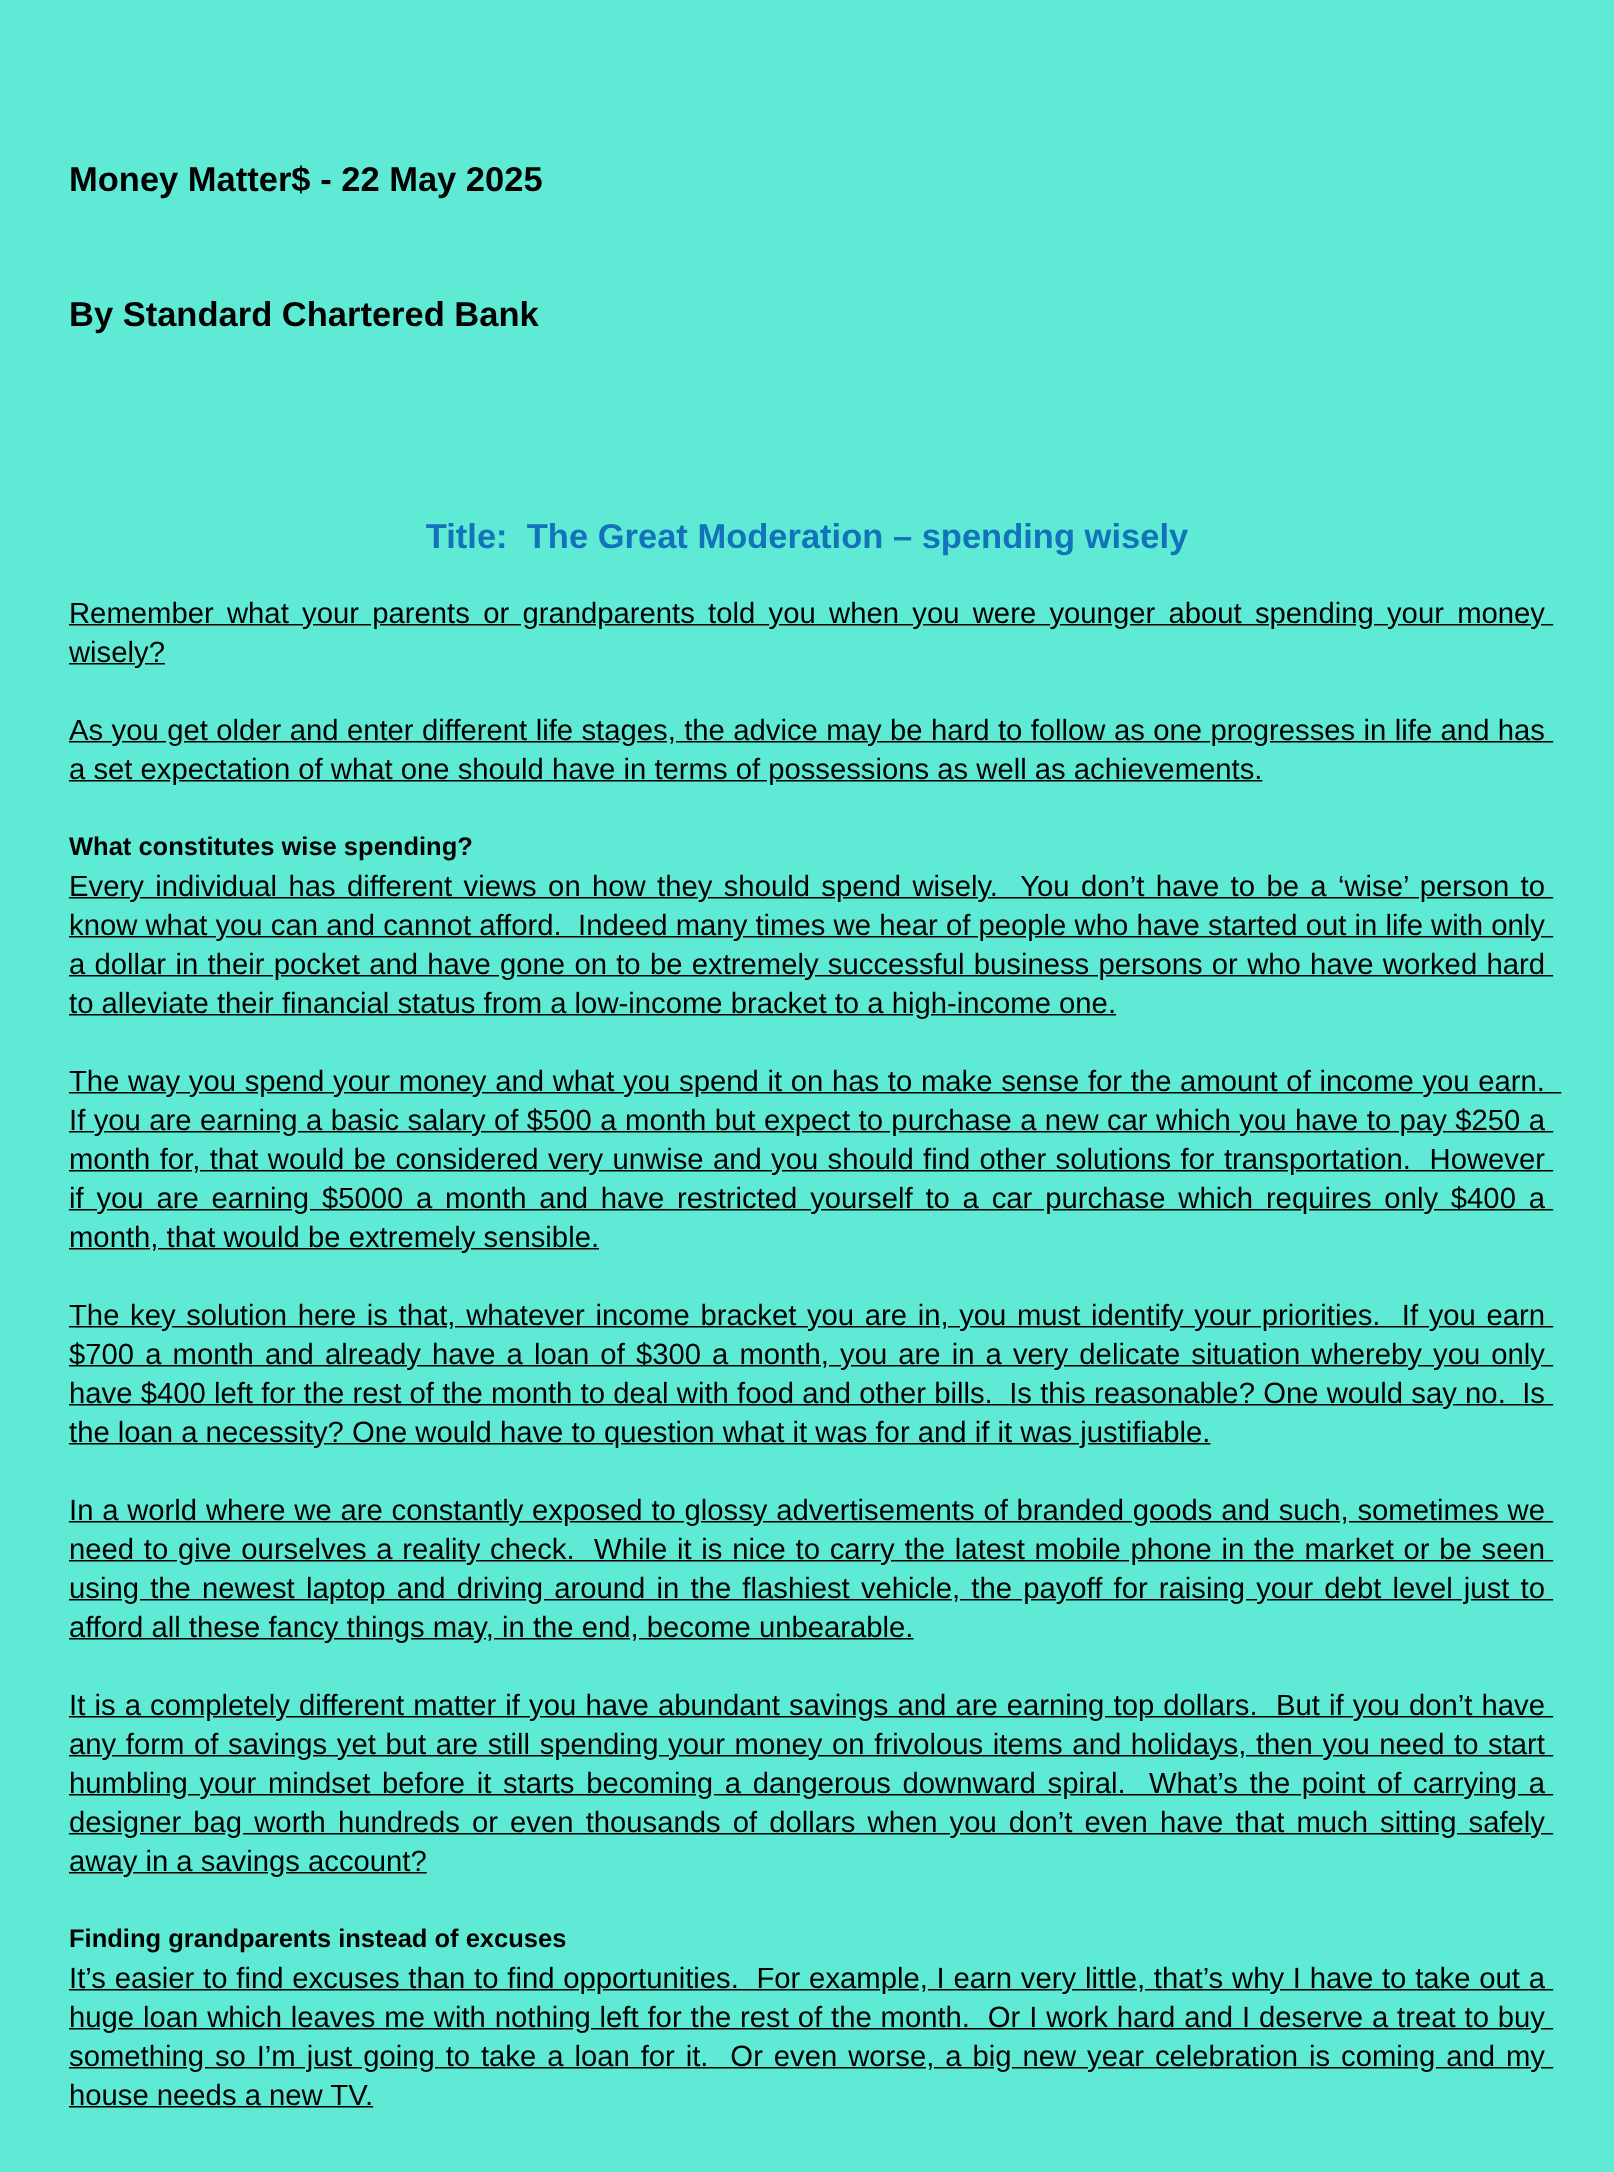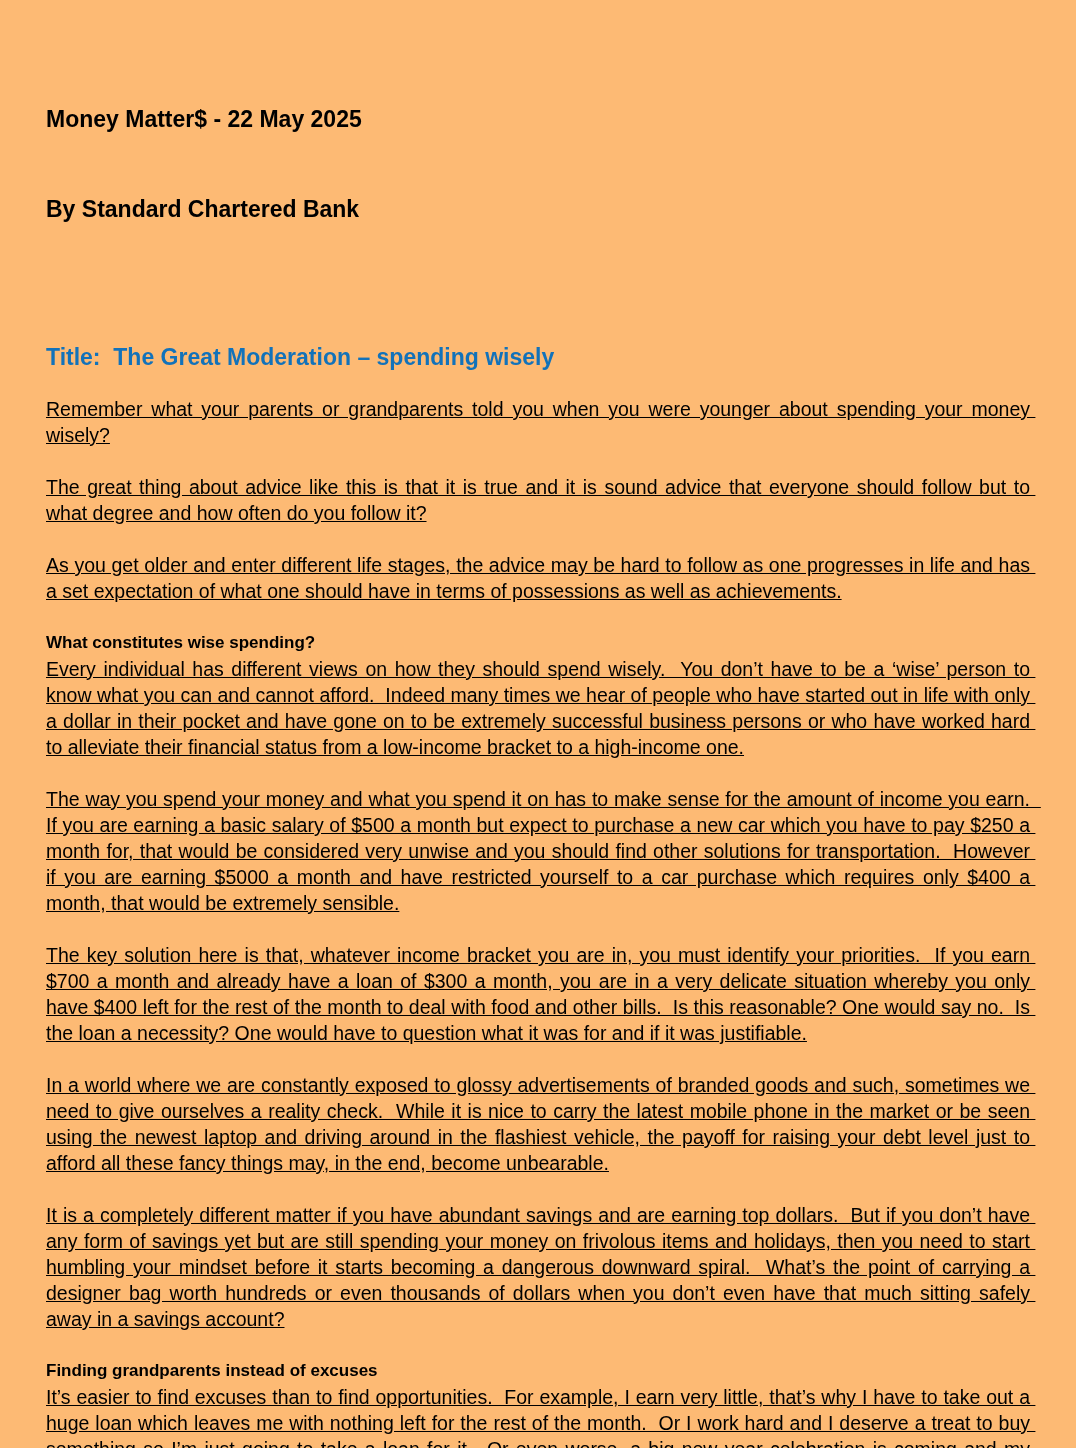--- a/index.html
+++ b/index.html
@@ -12,35 +12,36 @@
     height: 1448px;
     font-family: "Liberation Sans", sans-serif;
     color: #000000;
     box-sizing: border-box;
   }
   .page {
     box-sizing: border-box;
     width: 1076px;
     height: 1448px;
     padding: 44px 46px 0 46px;
-    background: #fdba74;
+    background: #5eead4;
     overflow: hidden;
   }
   .doc-header {
     font-size: 23px;
     line-height: 30px;
     font-weight: bold;
     white-space: pre-wrap;
   }
   .article-title {
     margin: 58px 0 24px 0;
     font-size: 23px;
     line-height: 30px;
     font-weight: bold;
     white-space: pre-wrap;
+    text-align: center;
   }
   .body-para {
     margin: 0 0 26px 0;
     font-size: 19.5px;
     line-height: 26px;
     text-align: justify;
     white-space: pre-wrap;
     text-decoration: underline;
   }
   .section-heading {
@@ -60,21 +61,20 @@
 <div class="page">
 
   <header class="doc-header">
     <div class="header-line">Money Matter$ - 22 May 2025</div>
     <div class="header-line">By Standard Chartered Bank</div>
   </header>
 
   <h1 class="article-title" style="color: rgb(18, 114, 186);">Title:  The Great Moderation – spending wisely</h1>
 
   <p class="body-para">Remember what your parents or grandparents told you when you were younger about spending your money wisely?</p>
-  <p class="body-para">The great thing about advice like this is that it is true and it is sound advice that everyone should follow but to what degree and how often do you follow it?</p>
   <p class="body-para">As you get older and enter different life stages, the advice may be hard to follow as one progresses in life and has a set expectation of what one should have in terms of possessions as well as achievements.</p>
 
   <section>
     <h2 class="section-heading">What constitutes wise spending?</h2>
     <p class="body-para">Every individual has different views on how they should spend wisely.  You don’t have to be a ‘wise’ person to know what you can and cannot afford.  Indeed many times we hear of people who have started out in life with only a dollar in their pocket and have gone on to be extremely successful business persons or who have worked hard to alleviate their financial status from a low-income bracket to a high-income one.</p>
     <p class="body-para">The way you spend your money and what you spend it on has to make sense for the amount of income you earn.  If you are earning a basic salary of $500 a month but expect to purchase a new car which you have to pay $250 a month for, that would be considered very unwise and you should find other solutions for transportation.  However if you are earning $5000 a month and have restricted yourself to a car purchase which requires only $400 a month, that would be extremely sensible.</p>
     <p class="body-para">The key solution here is that, whatever income bracket you are in, you must identify your priorities.  If you earn $700 a month and already have a loan of $300 a month, you are in a very delicate situation whereby you only have $400 left for the rest of the month to deal with food and other bills.  Is this reasonable? One would say no.  Is the loan a necessity? One would have to question what it was for and if it was justifiable.</p>
   </section>
 
   <section>

